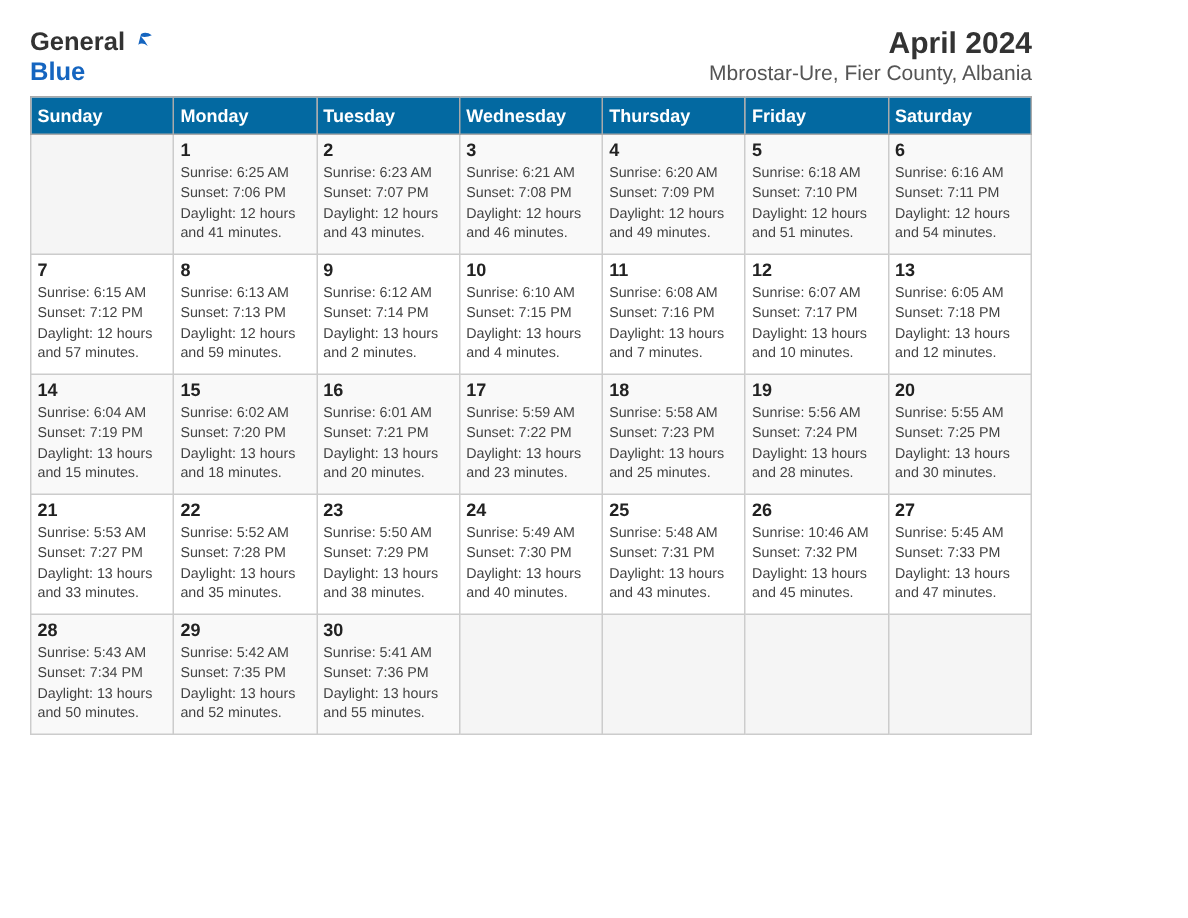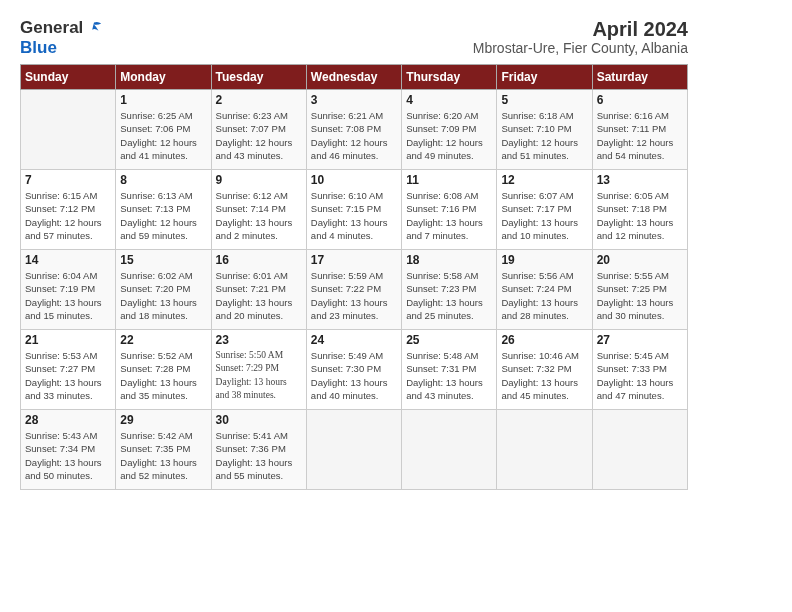--- a/index.html
+++ b/index.html
@@ -57,21 +57,21 @@
     .location {
       font-size: 14px;
       color: #555;
     }
     .calendar {
       width: 100%;
       border-collapse: collapse;
       table-layout: fixed;
     }
     .calendar thead th {
-      background-color: #7f1d1d;
+      background-color: #0369a1;
       color: #fff;
       font-size: 12px;
       font-weight: bold;
       padding: 5px 4px;
       text-align: left;
       border: 1px solid #aaa;
     }
     .calendar tbody td {
       border: 1px solid #ccc;
       vertical-align: top;
@@ -222,21 +222,21 @@
         </tr>
         <tr>
           <td><span class="day-num">21</span><span class="day-info" style="white-space: pre-line; text-align: center;">Sunrise: 5:53 AM
 Sunset: 7:27 PM
 Daylight: 13 hours
 and 33 minutes.</span></td>
           <td><span class="day-num">22</span><span class="day-info" style="white-space: pre-line; text-align: center;">Sunrise: 5:52 AM
 Sunset: 7:28 PM
 Daylight: 13 hours
 and 35 minutes.</span></td>
-          <td><span class="day-num">23</span><span class="day-info" style="white-space: pre-line; font-family: Liberation Serif, serif;">Sunrise: 5:50 AM
+          <td><span class="day-num">23</span><span class="day-info" style="white-space: pre-line;">Sunrise: 5:50 AM
 Sunset: 7:29 PM
 Daylight: 13 hours
 and 38 minutes.</span></td>
           <td><span class="day-num">24</span><span class="day-info" style="white-space: pre-line;">Sunrise: 5:49 AM
 Sunset: 7:30 PM
 Daylight: 13 hours
 and 40 minutes.</span></td>
           <td><span class="day-num">25</span><span class="day-info" style="white-space: pre-line;">Sunrise: 5:48 AM
 Sunset: 7:31 PM
 Daylight: 13 hours

